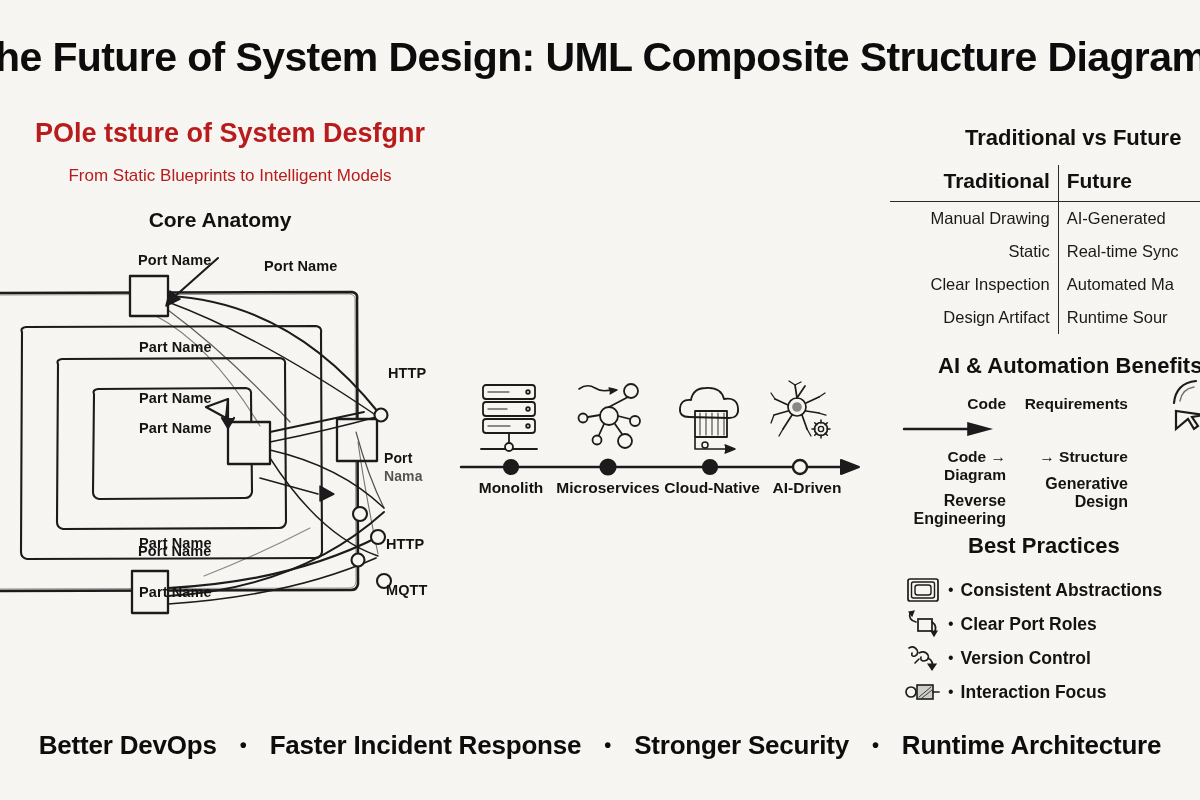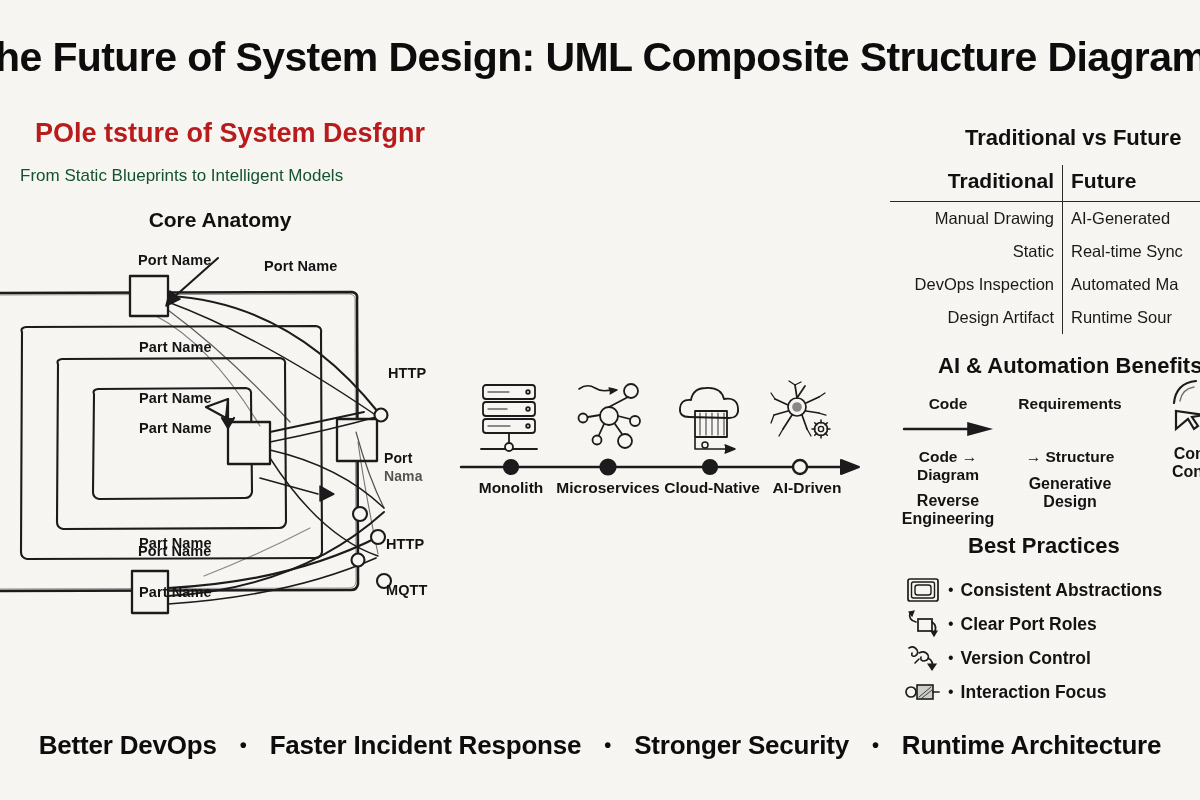--- a/index.html
+++ b/index.html
@@ -47,22 +47,22 @@
     font-family: "Liberation Sans", sans-serif;
   }
 
   
   #left-panel { position: absolute; left: 0; top: 118px; width: 460px; height: 600px; }
   #left-heading {
     position: absolute; top: 0; left: 20px; width: 420px; text-align: center;
     font-size: 27px; font-weight: 700; white-space: nowrap; color: #b91c1c;
   }
   #left-sub {
-    position: absolute; top: 48px; left: 20px; width: 420px; text-align: left;
-    font-size: 17px; font-weight: 400; color: #14532d; white-space: nowrap;
+    position: absolute; top: 48px; left: 20px; width: 420px; text-align: center;
+    font-size: 17px; font-weight: 400; color: #b91c1c; white-space: nowrap;
   }
   #core-anatomy-heading {
     position: absolute; top: 90px; left: 20px; width: 400px; text-align: center;
     font-size: 21px; font-weight: 700; color: #111;
   }
   #diagram-svg { position: absolute; left: -40px; top: 118px; }
 
   .dg-label {
     position: absolute; font-size: 14.5px; font-weight: 600; color: #141414;
     white-space: nowrap; letter-spacing: .1px;
@@ -93,21 +93,21 @@
   #compare-table .col-trad { text-align: right; width: 168px; }
   #compare-table .col-fut  { text-align: left;  width: 162px; }
   #compare-table .vline { border-right: 1.6px solid #2b2b2b; }
   #compare-table .hline-row th { border-bottom: 1.6px solid #2b2b2b; }
 
   #ai-title { top: 228px; left: 48px; }
   #ai-grid {
     position: absolute; top: 268px; left: 0px; width: 360px;
     display: grid; grid-template-columns: 1fr 1fr 1fr; column-gap: 6px;
   }
-  .ai-cell { text-align: center; }
+  .ai-cell { text-align: right; }
   .ai-cell .ai-art { height: 34px; display:flex; align-items:center; justify-content:center; }
   .ai-cell .ai-sub {
     font-size: 15.5px; font-weight: 600; color: #141414; line-height: 1.12; margin-top: 2px;
   }
   .ai-cell .ai-name {
     font-size: 16px; font-weight: 600; color: #141414; line-height: 1.12; margin-top: 9px;
   }
 
   #bp-title { top: 408px; left: 78px; }
   #bp-list { position: absolute; top: 448px; left: 10px; width: 350px; }
@@ -290,21 +290,21 @@
       <tbody>
         <tr>
           <td class="col-trad vline">Manual Drawing</td>
           <td class="col-fut">AI-Generated</td>
         </tr>
         <tr>
           <td class="col-trad vline">Static</td>
           <td class="col-fut">Real-time Sync</td>
         </tr>
         <tr>
-          <td class="col-trad vline">DevOps Inspection</td>
+          <td class="col-trad vline">Clear Inspection</td>
           <td class="col-fut">Automated Ma</td>
         </tr>
         <tr>
           <td class="col-trad vline">Design Artifact</td>
           <td class="col-fut">Runtime Sour</td>
         </tr>
       </tbody>
     </table>
 
     <div class="rp-heading" id="ai-title">AI &amp; Automation Benefits</div>

